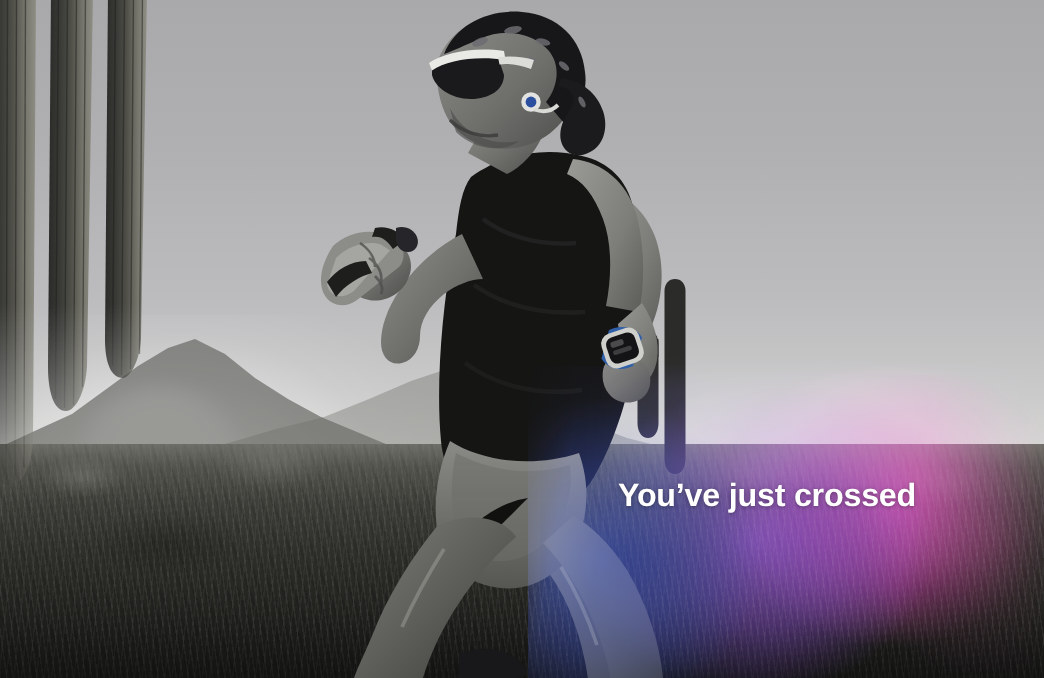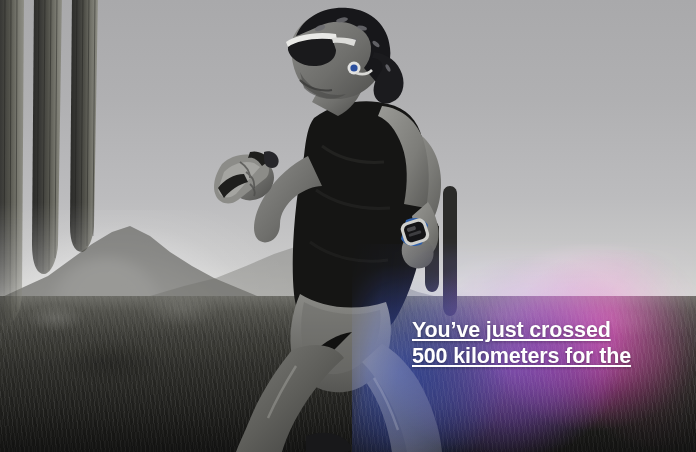--- a/index.html
+++ b/index.html
@@ -197,21 +197,21 @@
     top: 318px;
     width: 260px;
     color: #ffffff;
     font-family: "Liberation Sans", sans-serif;
     font-weight: bold;
     font-size: 21.5px;
     line-height: 25.5px;
     letter-spacing: -0.15px;
     text-shadow: 0 1px 3px rgba(0,0,0,0.35);
   }
-  .caption-line { display: block; white-space: nowrap; text-decoration: underline; }
+  .caption-line { display: block; white-space: nowrap; }
 </style>
 </head>
 <body>
 
 <div class="screen">
 
   <div class="sky"></div>
   <div class="sun-glow"></div>
   <div class="sun-core"></div>
 
@@ -422,16 +422,15 @@
 
     <path d="M110,430 C126,424 142,426 152,436 C158,442 156,446 148,446 L110,446 Z" fill="#18181a"></path>
   </svg>
 
   <div class="color-wash"></div>
   <div class="color-wash-2"></div>
   <div class="color-haze"></div>
 
   <div class="caption">
     <span class="caption-line">You’ve just crossed</span>
-    <span class="caption-line">500 kilometers for the</span>
   </div>
 
 </div>
 
 </body></html>

